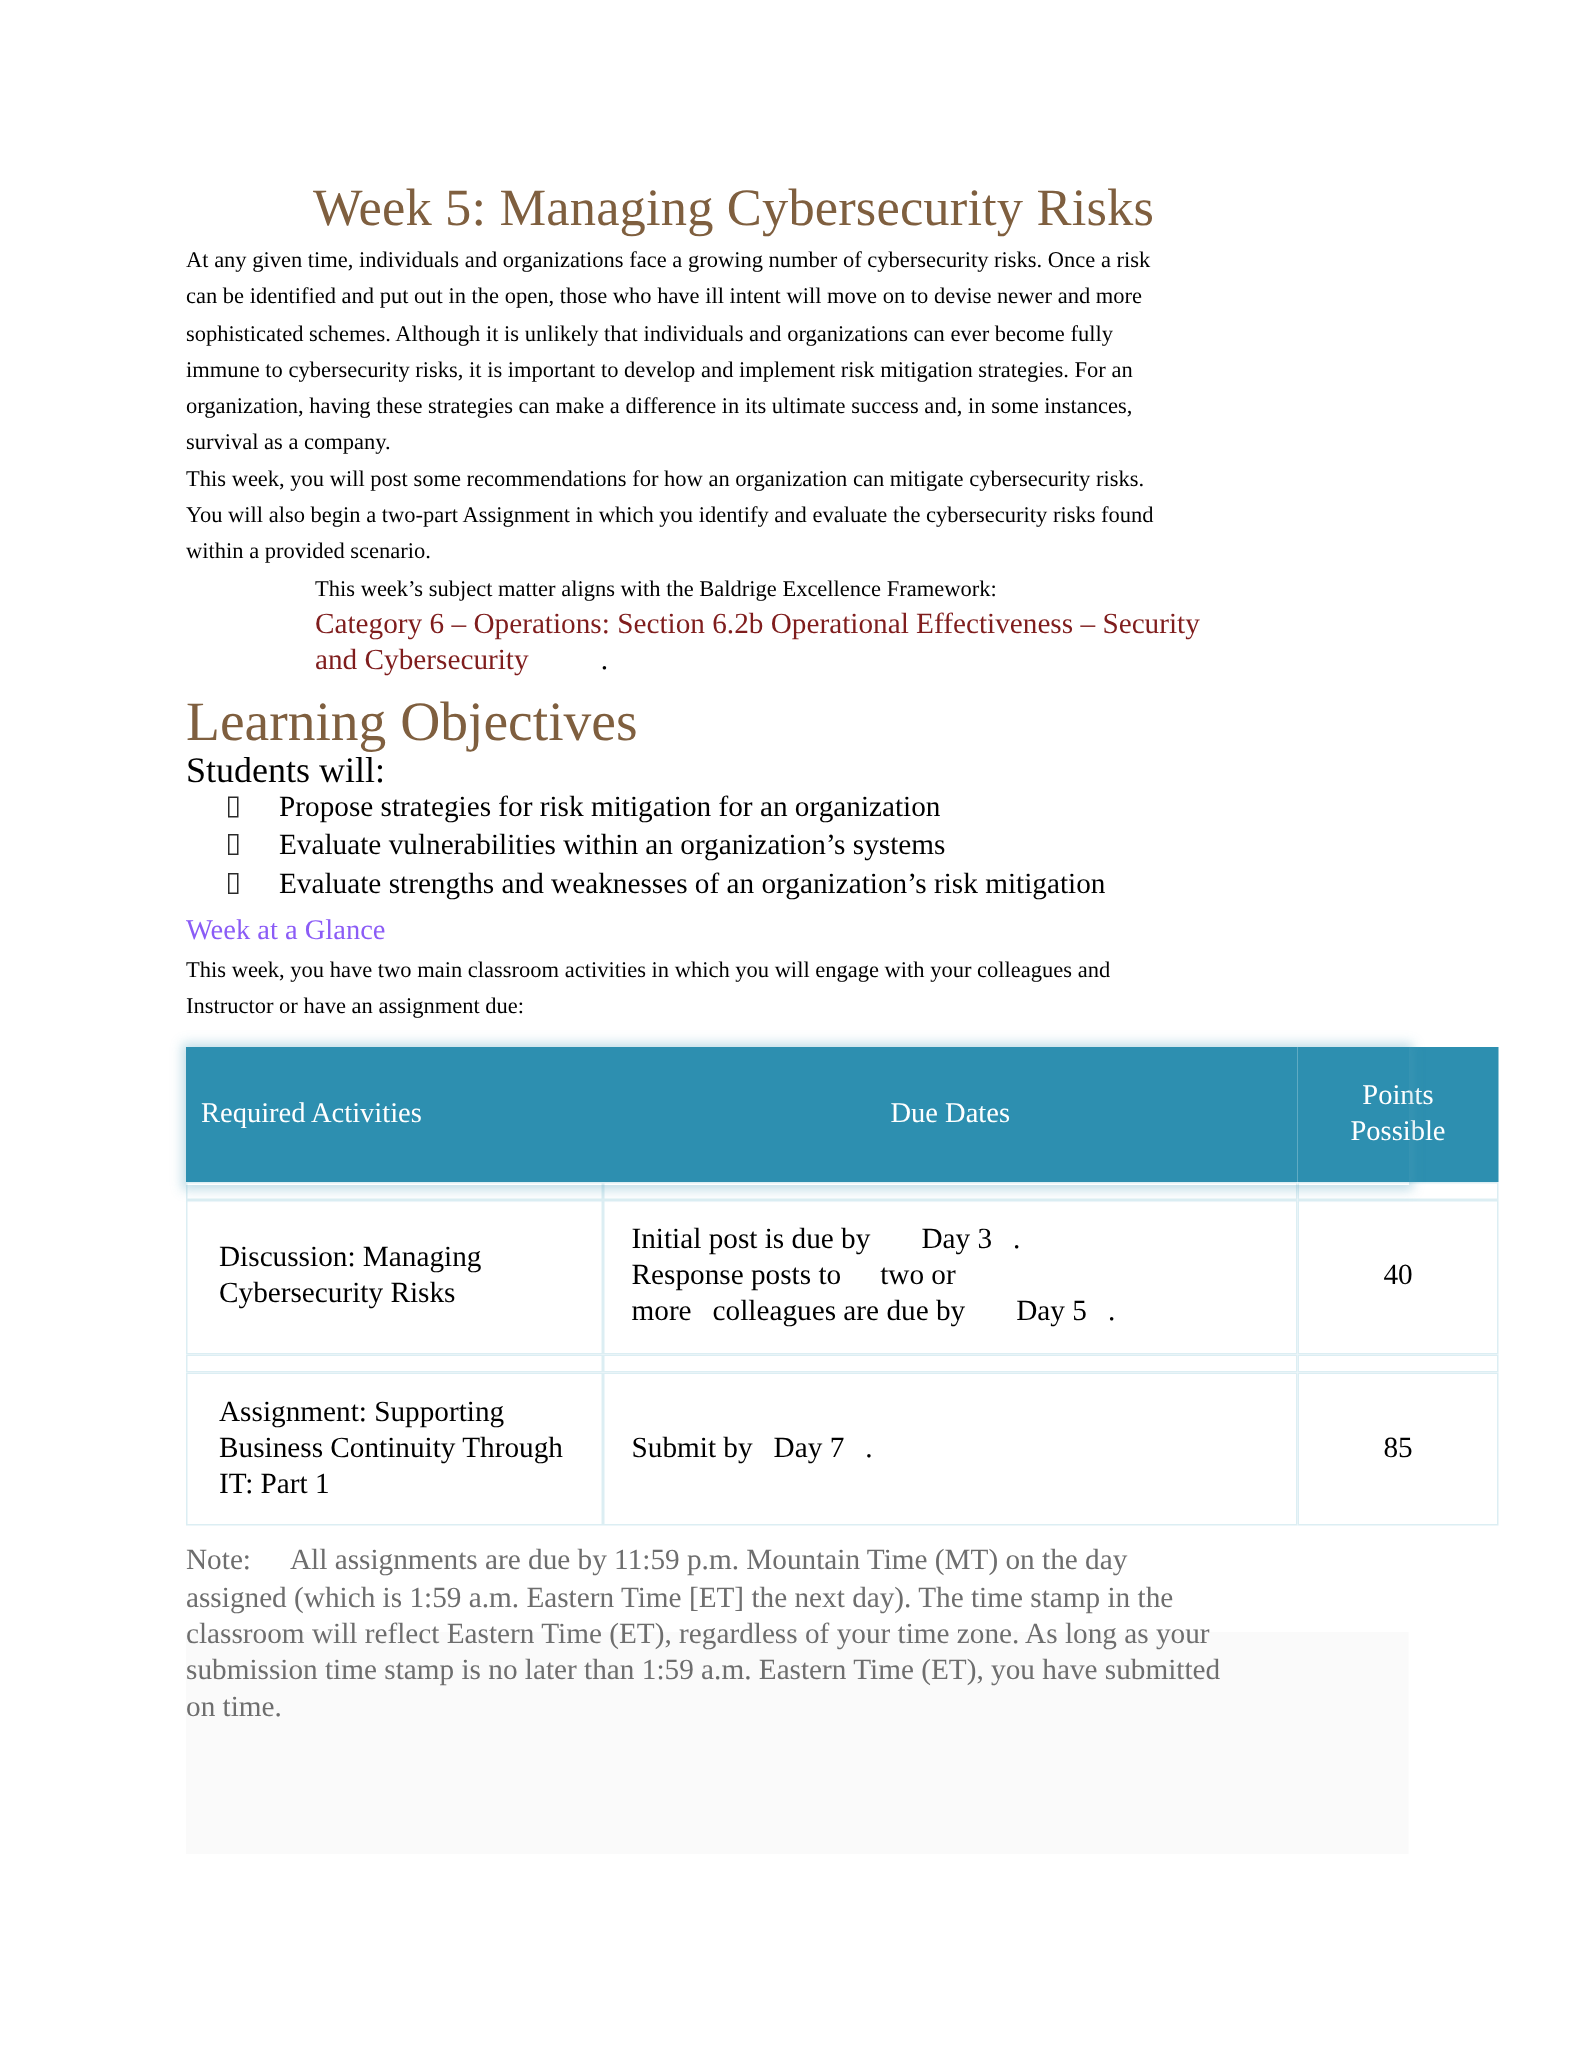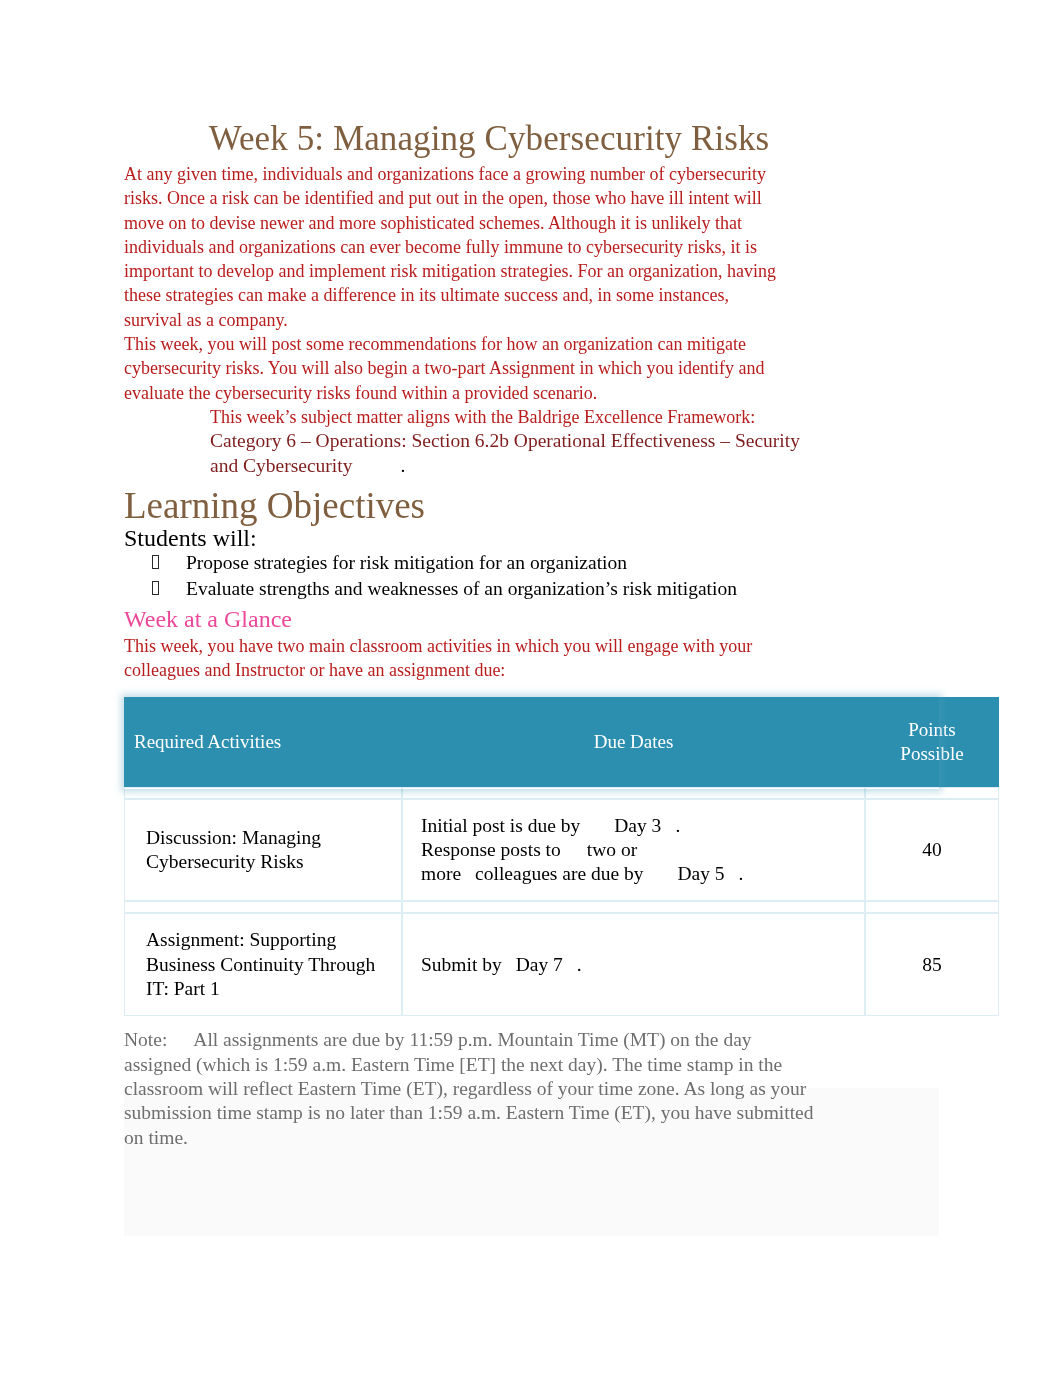--- a/index.html
+++ b/index.html
@@ -47,34 +47,34 @@
 
   .h-learning {
     font-size: 37px;
     line-height: 36px;
     color: #7F5F3F;
     font-weight: normal;
     margin: 10px 0 2px 0;
   }
 
   .h-glance {
-    font-size: 24px;
+    font-size: 19px;
     line-height: 25px;
-    color: #ec4899;
+    color: #8b5cf6;
     font-weight: normal;
     margin: 6px 0 2px 0;
   }
 
   
   .para {
-    font-size: 18px;
+    font-size: 15px;
     line-height: 24.3px;
     margin: 0;
     width: 665px;
-    color: #b91c1c;
+    color: #000000;
   }
 
   .para-indent {
     margin-left: 86px;
     width: 580px;
   }
 
   .link-line {
     font-size: 19.5px;
     line-height: 24.3px;
@@ -224,20 +224,24 @@
     </p>
 
     <h2 class="h-learning">Learning Objectives</h2>
 
     <p class="lo-intro">Students will:</p>
 
     <ul class="objectives">
       <li>
         <span class="missing-glyph"></span>
         <span>Propose strategies for risk mitigation for an organization</span>
+      </li>
+      <li>
+        <span class="missing-glyph"></span>
+        <span>Evaluate vulnerabilities within an organization’s systems</span>
       </li>
       <li>
         <span class="missing-glyph"></span>
         <span>Evaluate strengths and weaknesses of an organization’s risk mitigation</span>
       </li>
     </ul>
 
     <h3 class="h-glance">Week at a Glance</h3>
 
     <p class="para">This week, you have two main classroom activities in which you will engage with your colleagues and Instructor or have an assignment due:</p>

